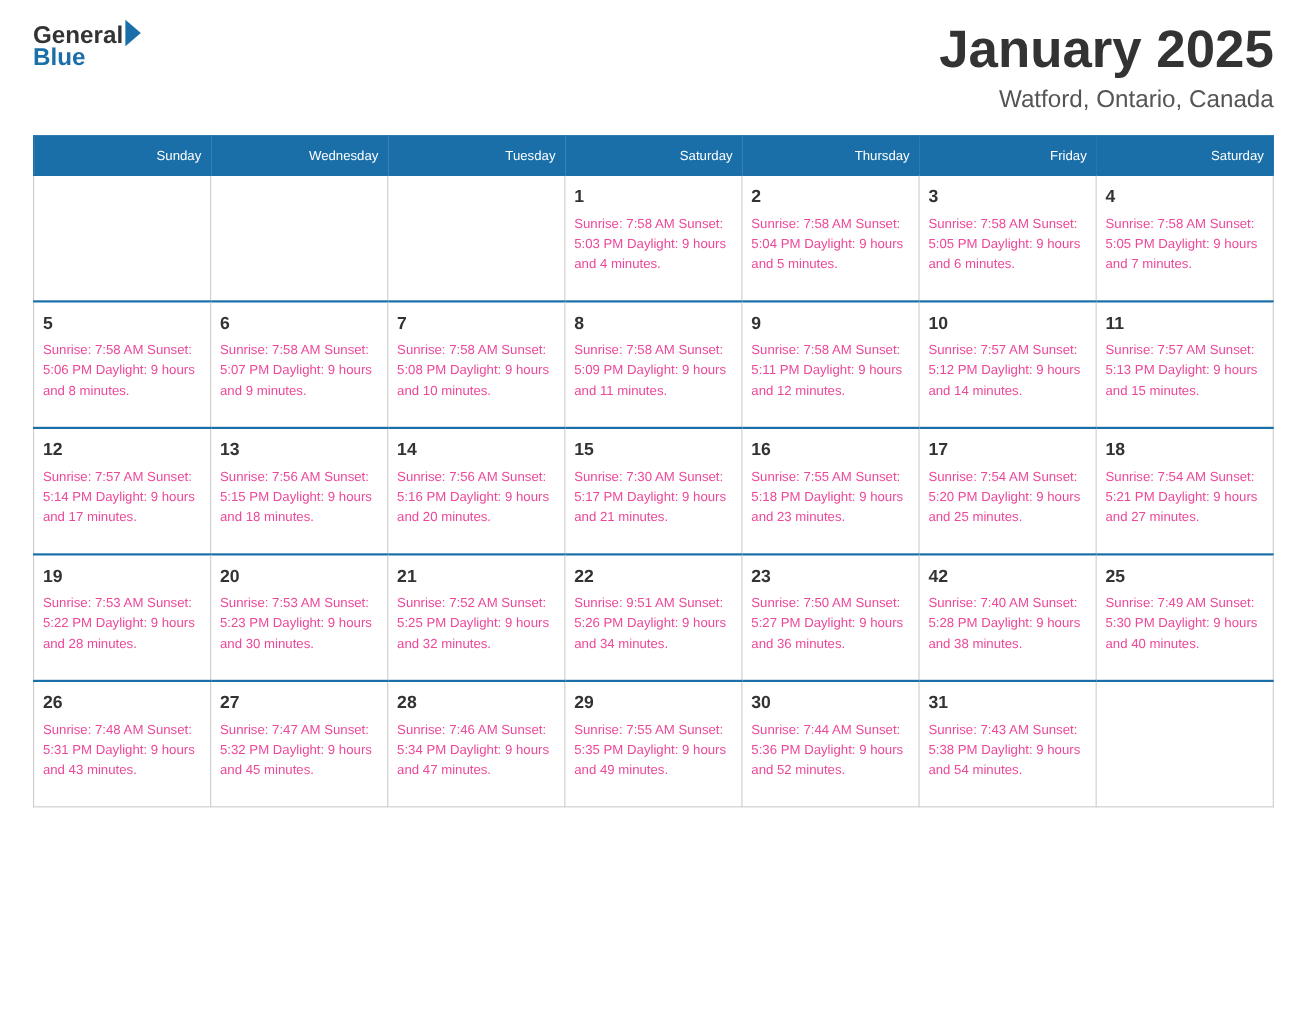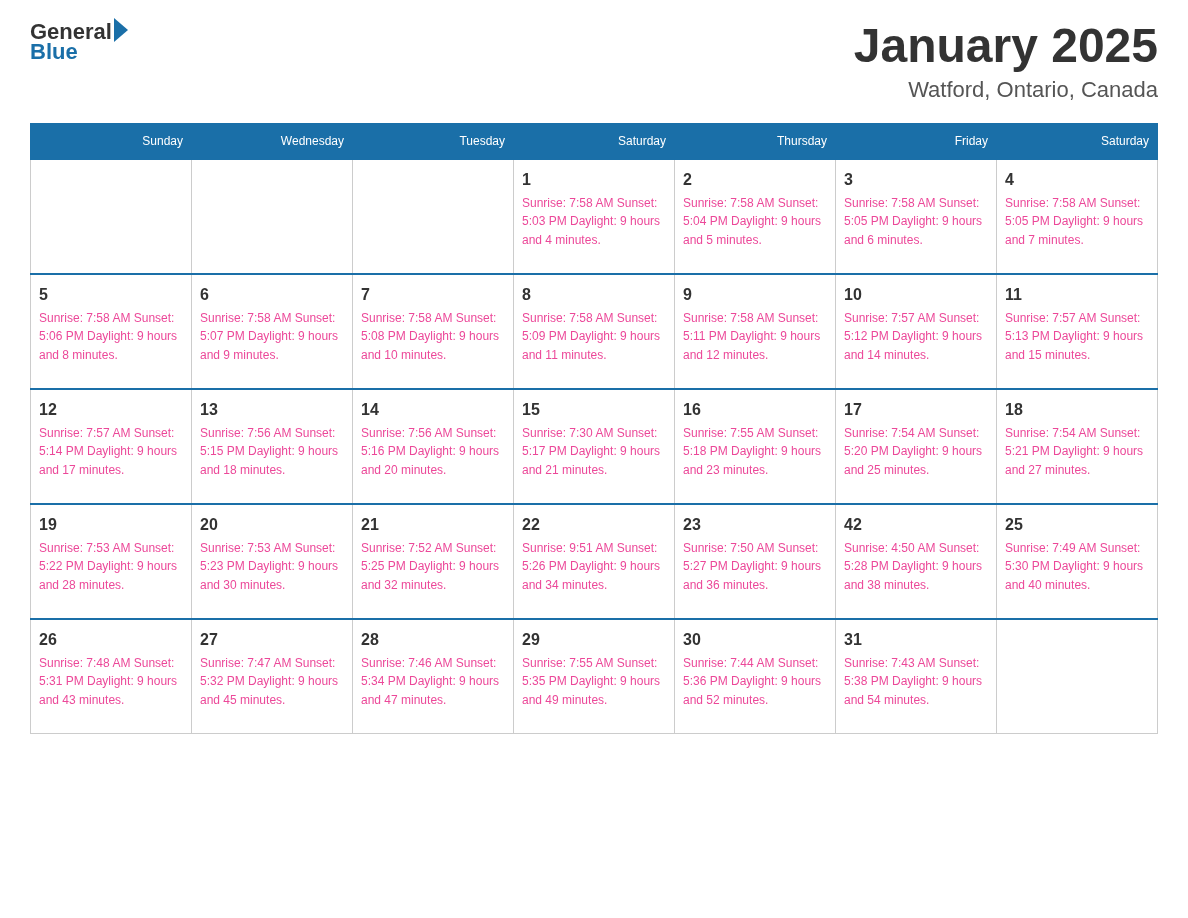--- a/index.html
+++ b/index.html
@@ -299,21 +299,21 @@
         </td>
         <td>
           <span class="day-number">23</span>
           <div class="day-info">Sunrise: 7:50 AM
 Sunset: 5:27 PM
 Daylight: 9 hours
 and 36 minutes.</div>
         </td>
         <td>
           <span class="day-number">42</span>
-          <div class="day-info">Sunrise: 4:50 AM
+          <div class="day-info">Sunrise: 7:40 AM
 Sunset: 5:28 PM
 Daylight: 9 hours
 and 38 minutes.</div>
         </td>
         <td>
           <span class="day-number">25</span>
           <div class="day-info">Sunrise: 7:49 AM
 Sunset: 5:30 PM
 Daylight: 9 hours
 and 40 minutes.</div>

